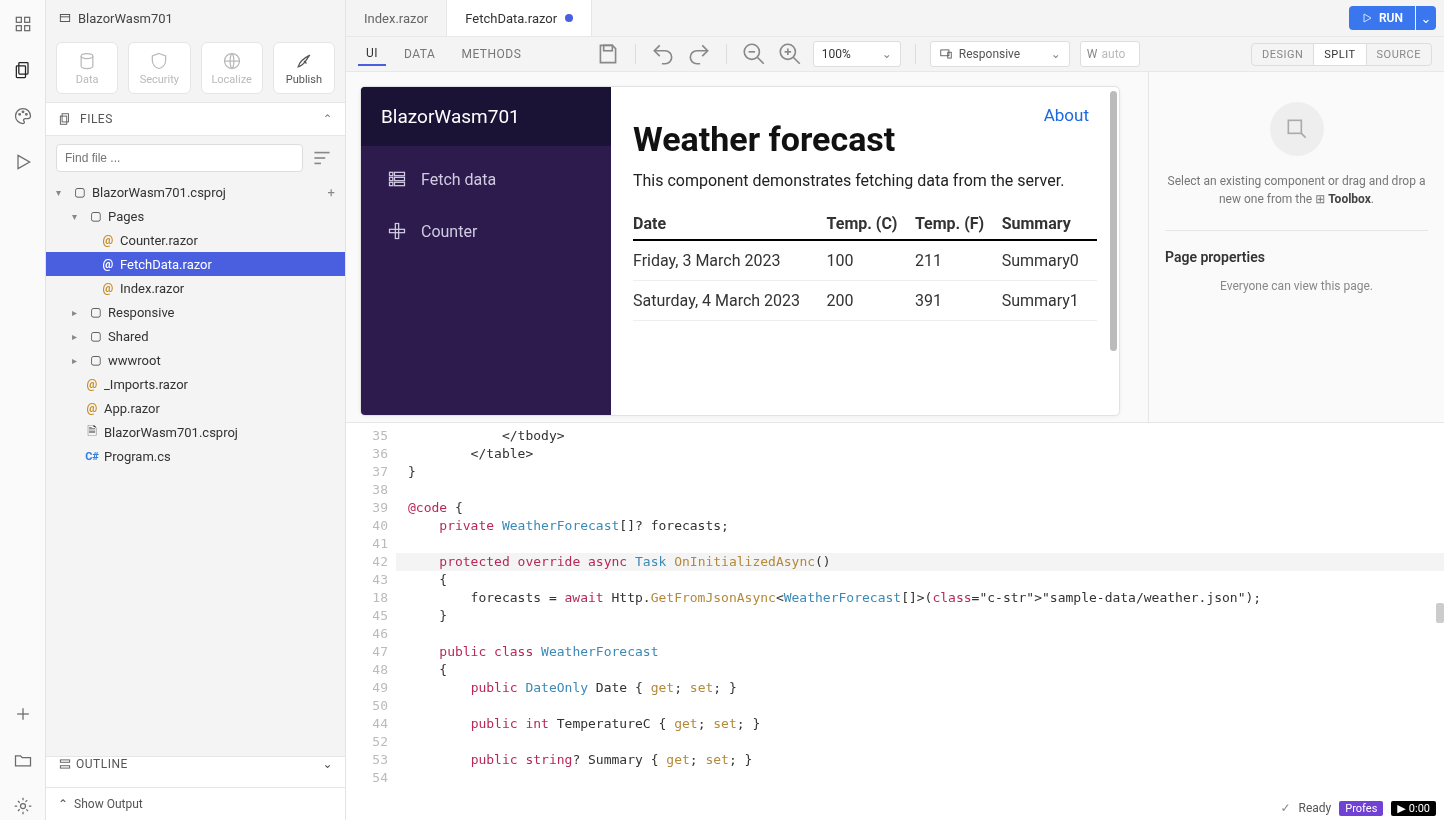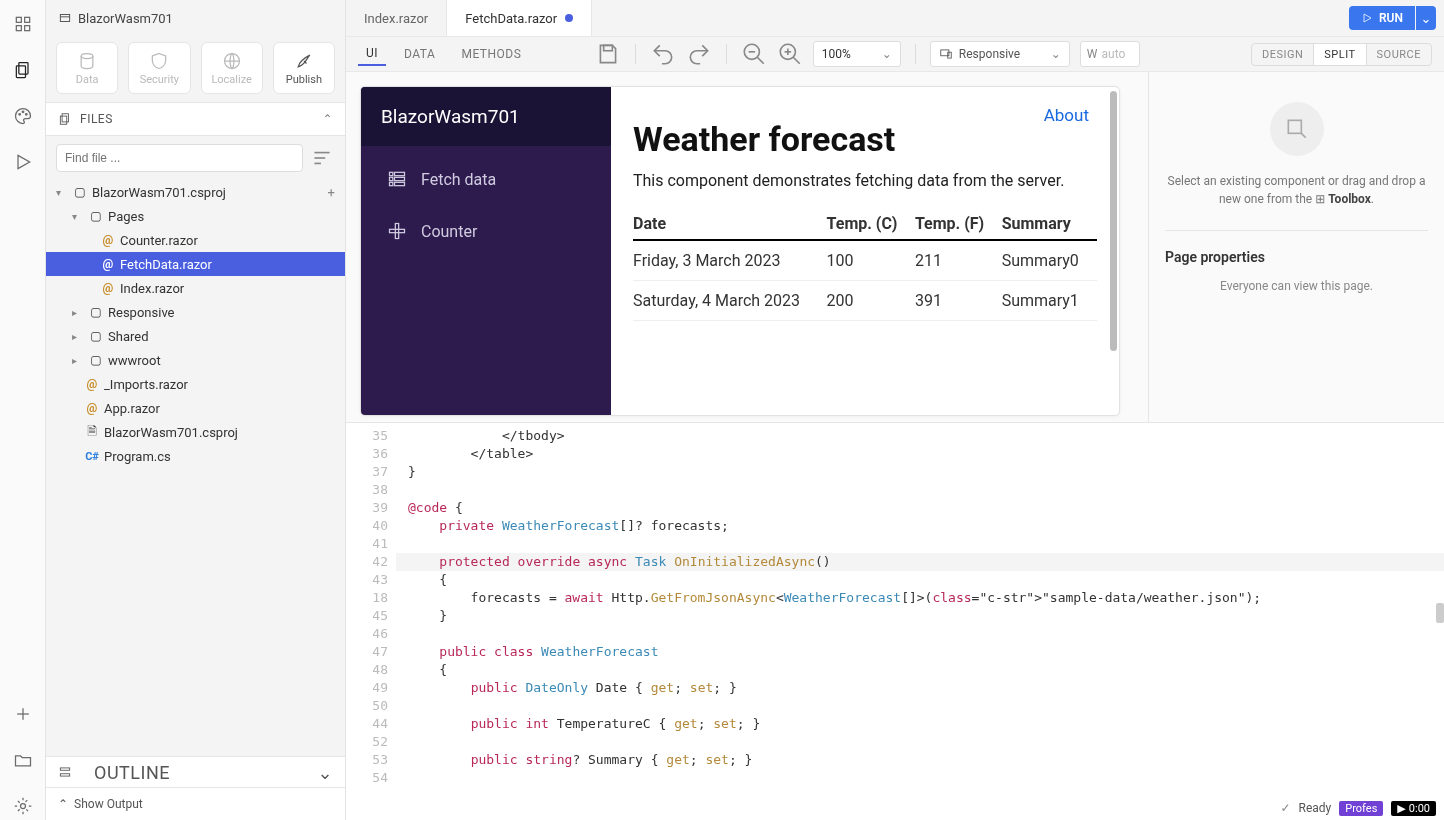--- a/index.html
+++ b/index.html
@@ -123,25 +123,24 @@
   color: #fff;
 }
 .tree-row .caret { width: 12px; color: #888; font-size: 10px; }
 .file-glyph { width: 16px; text-align: center; font-size: 12px; }
 .glyph-at { color: #c98f2c; font-weight: bold; }
 .tree-row.selected .glyph-at { color: #fff; }
 .glyph-cs { color: #2f7fde; font-weight: bold; font-size: 11px; }
 .outline-header {
   height: 32px;
   display: flex;
-  align-items: center;
   padding: 0 12px;
-  gap: 22px;
+  gap: 4px;
   color: #555;
-  font-size: 18px;
+  font-size: 12px;
   letter-spacing: 0.5px;
   background: #fff;
   border-top: 1px solid #e6e6e6;
   border-bottom: 1px solid #e6e6e6;
 }
 .outline-header .chev { margin-left: auto; }
 .status-bar {
   height: 32px;
   display: flex;
   align-items: center;

